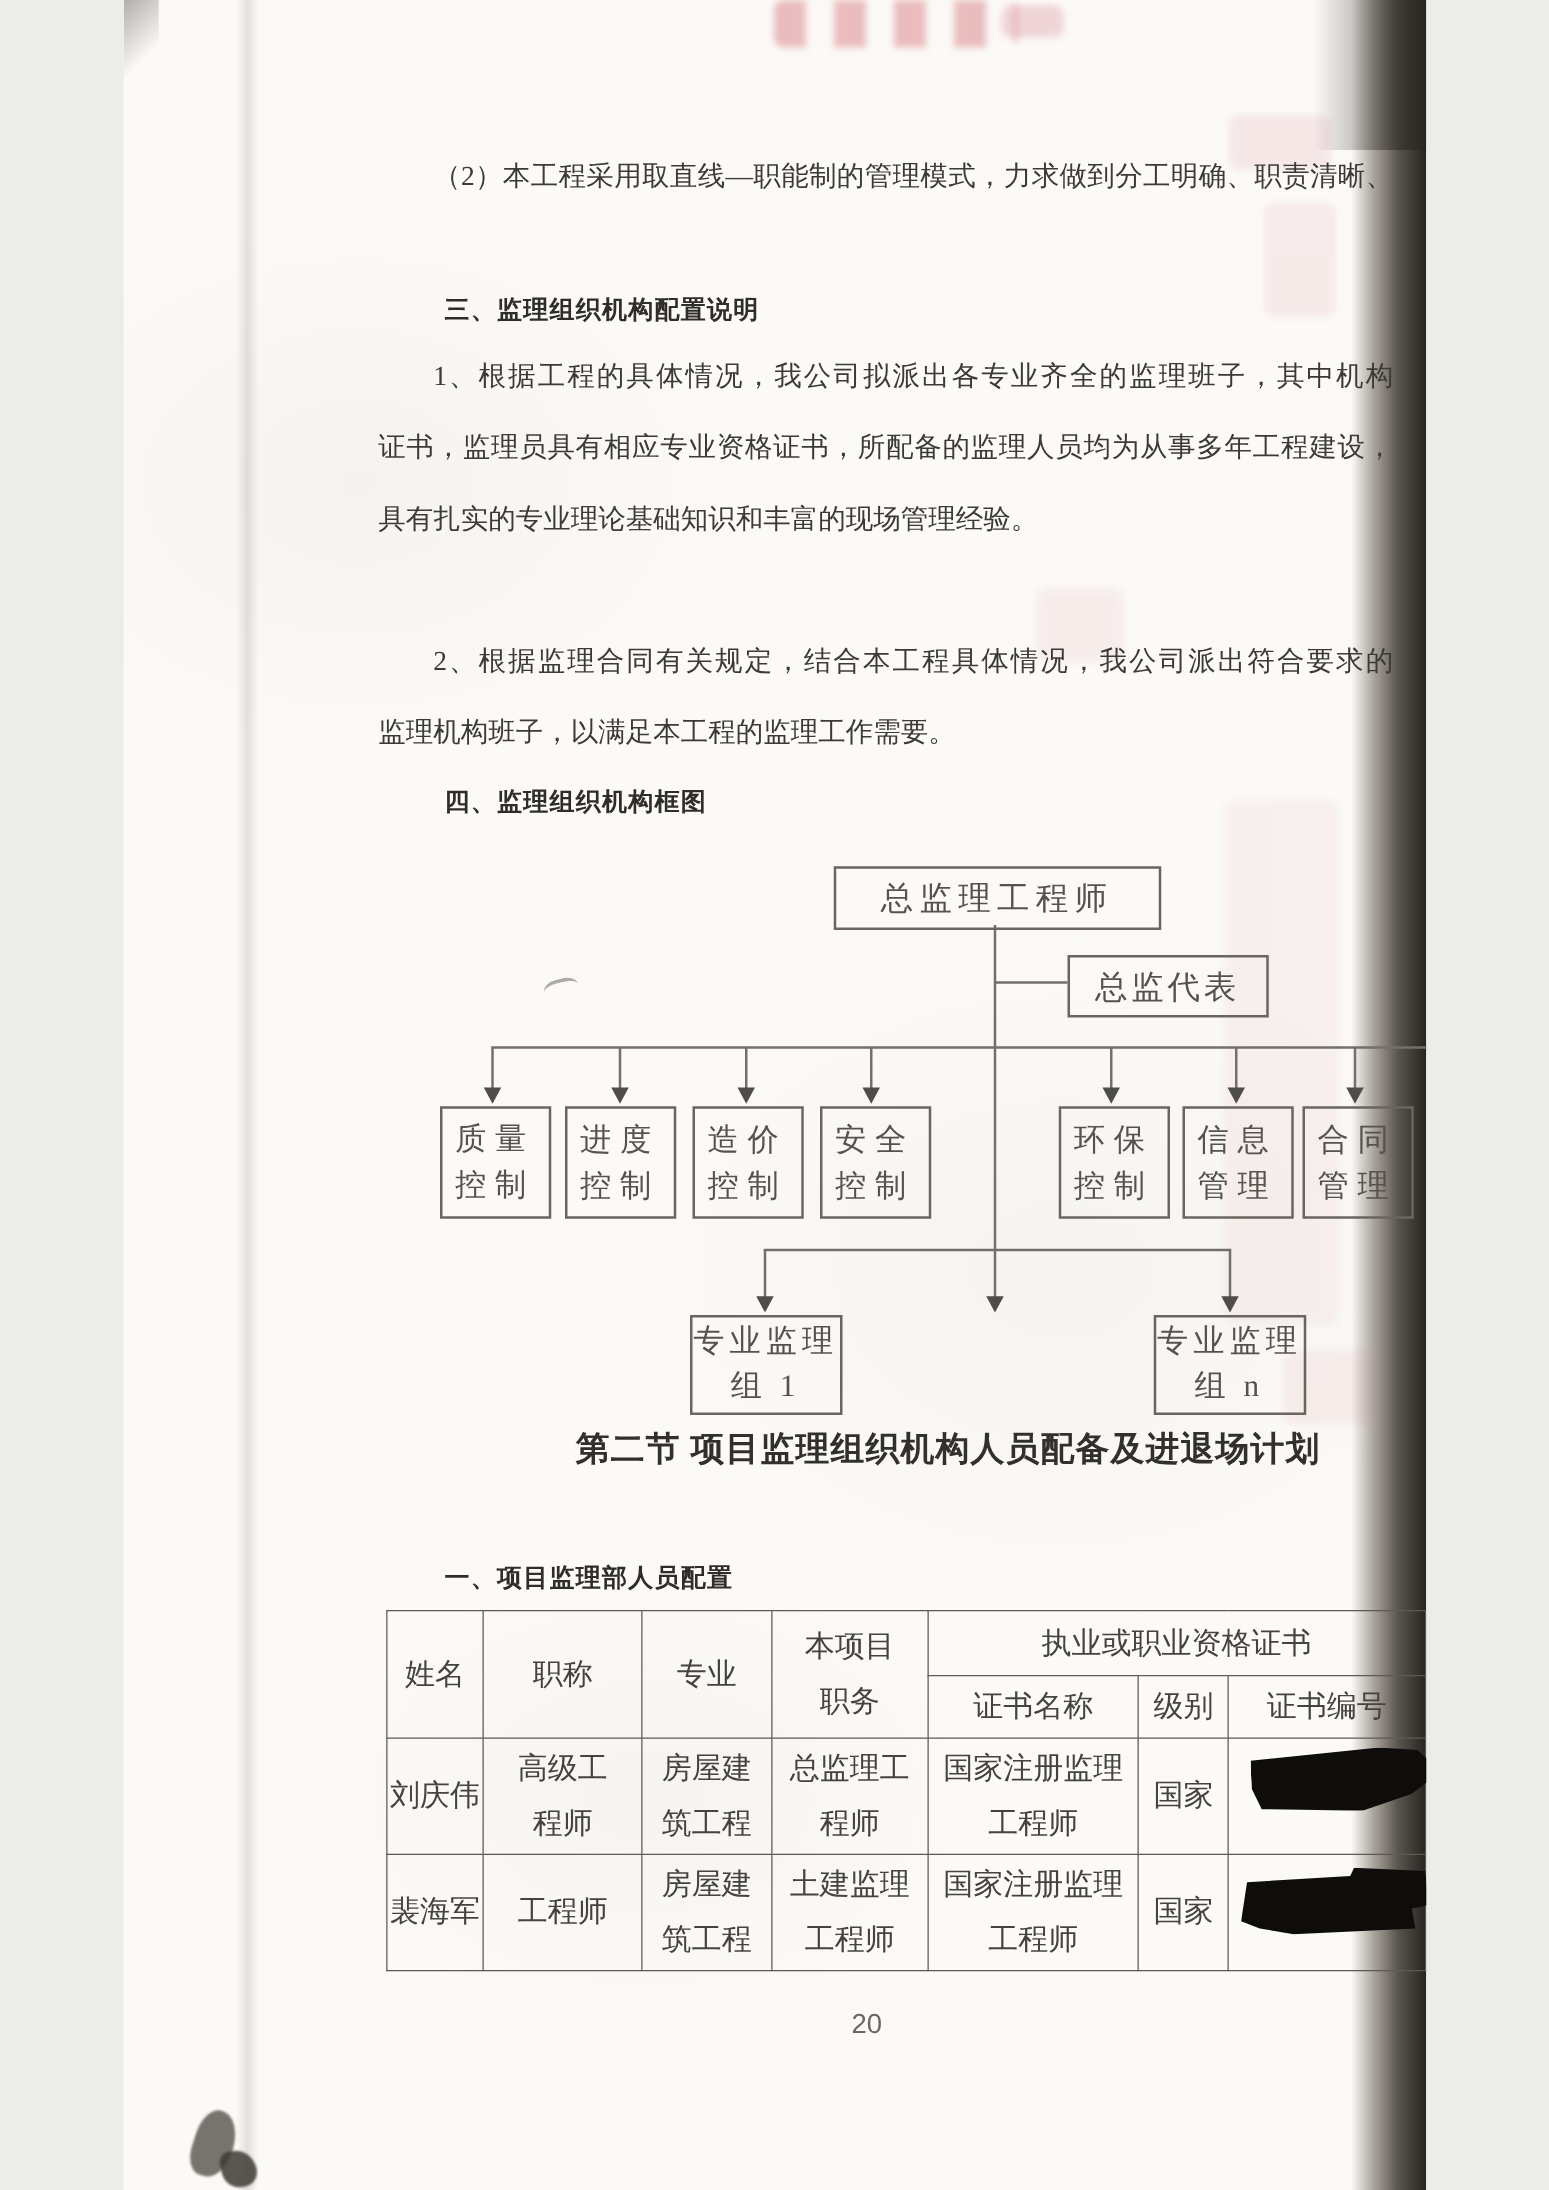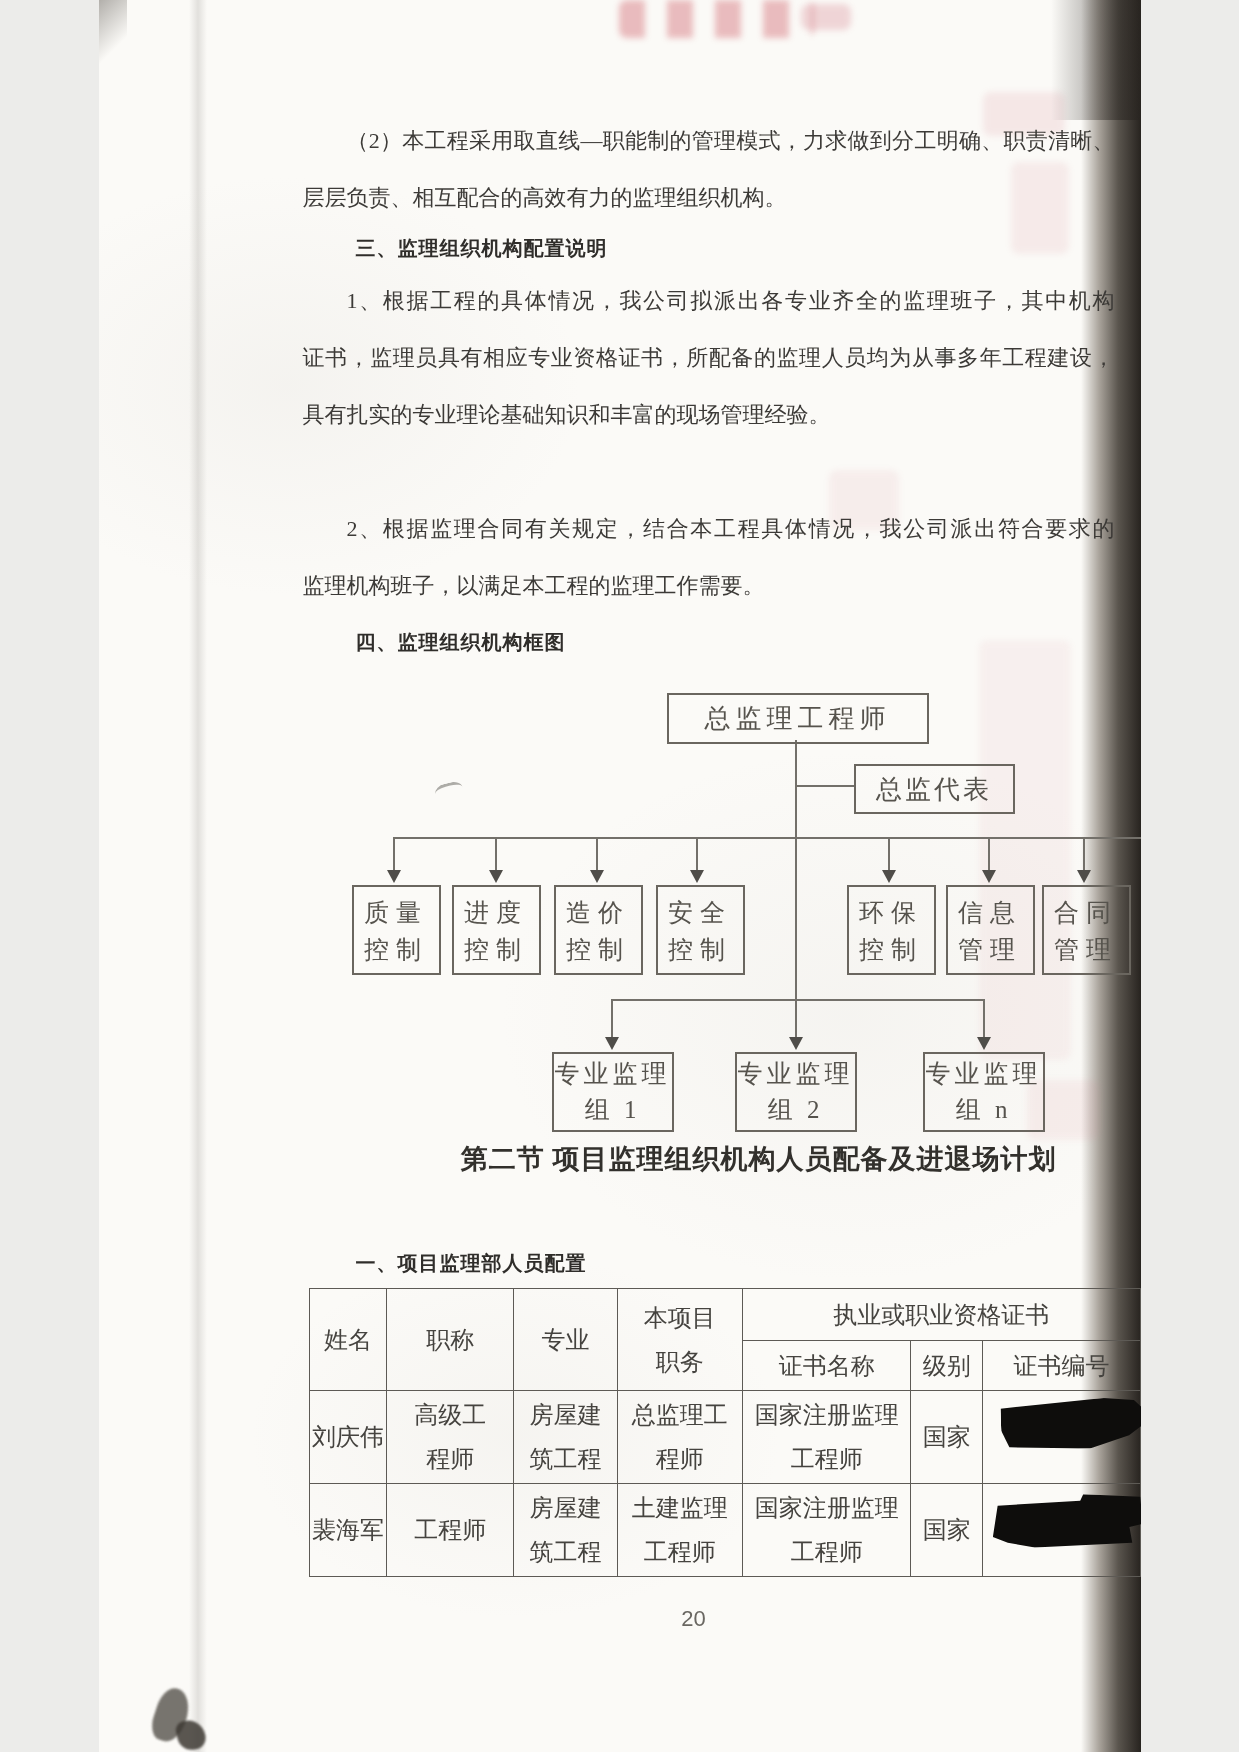--- a/index.html
+++ b/index.html
@@ -52,21 +52,21 @@
   .page-num{position:absolute;left:0;top:1606px;width:1190px;text-align:center;
     font-size:22px;color:#6a6762;font-family:"Liberation Sans","DejaVu Sans",sans-serif;}
   
   .diagram{position:absolute;left:200px;top:680px;width:950px;height:470px;}
   .obox{position:absolute;border:2px solid #6a665f;display:flex;align-items:center;
     justify-content:center;text-align:center;color:#56534d;background:rgba(255,255,255,0);}
   .obox .lbl{display:block;}
   .chief{left:368px;top:13px;width:258px;height:47px;font-size:26px;letter-spacing:5px;line-height:43px;}
   .rep{left:555px;top:84px;width:157px;height:46px;font-size:26px;letter-spacing:3px;}
   .fn{top:205px;width:85px;height:85px;font-size:25px;line-height:37px;letter-spacing:7px;padding-top:1px;}
-  .fn1{left:53px;}  .fn2{left:153px;} .fn3{left:255px;} .fn4{left:357px;}
+  .fn1{left:53px;font-family:Liberation Mono, monospace;}  .fn2{left:153px;} .fn3{left:255px;} .fn4{left:357px;}
   .fn5{left:548px;} .fn6{left:647px;align-items:center;} .fn7{left:743px;} .fn8{left:846px;}
   .team{top:372px;width:118px;height:76px;font-size:25px;line-height:36px;letter-spacing:4px;justify-content:center;}
   .tm1{left:253px;} .tm2{left:436px;} .tm3{left:624px;}
   .cline{position:absolute;background:#73706a;}
   .ah{position:absolute;width:0;height:0;border-left:7px solid transparent;
     border-right:7px solid transparent;border-top:13px solid #4f4d49;}
   
   .ptable{position:absolute;left:210px;top:1288px;border-collapse:collapse;table-layout:fixed;
     font-size:24px;color:#45433f;}
   .ptable th,.ptable td{border:1px solid #5d5a55;text-align:center;vertical-align:middle;
@@ -99,21 +99,20 @@
   <div class="bleed bleed1"></div>
   <div class="bleed bleed2"></div>
   <div class="bleed bleed3"></div>
   <div class="bleed bleed4"></div>
   <div class="bleed bleed5"></div>
   <div class="bleed bleed6"></div>
   <div class="bleed bleed7"></div>
 
   <div class="tblock" style="top:112px">
     <div class="pline first">（2）本工程采用取直线—职能制的管理模式，力求做到分工明确、职责清晰、</div>
-    <div class="pline last">层层负责、相互配合的高效有力的监理组织机构。</div>
   </div>
 
   <div class="heading" style="top:228px">三、监理组织机构配置说明</div>
 
   <div class="tblock" style="top:272px">
     <div class="pline first">1、根据工程的具体情况，我公司拟派出各专业齐全的监理班子，其中机构</div>
     <div class="pline">证书，监理员具有相应专业资格证书，所配备的监理人员均为从事多年工程建设，</div>
     <div class="pline last">具有扎实的专业理论基础知识和丰富的现场管理经验。</div>
   </div>
 
@@ -179,23 +178,20 @@
         <span class="lbl">信息管理</span>
       </div>
     <div class="obox fn fn7">
         <span class="lbl">合同管理</span>
       </div>
     <div class="obox fn fn8">
         <span class="lbl">组织协调</span>
       </div>
     <div class="obox team tm1">
         <span class="lbl">专业监理组 1</span>
-      </div>
-    <div class="obox team tm2">
-        <span class="lbl">专业监理组 2</span>
       </div>
     <div class="obox team tm3">
         <span class="lbl">专业监理组 n</span>
       </div>
   </div>
 
   <div class="section-title">第二节 项目监理组织机构人员配备及进退场计划</div>
 
   <div class="heading" style="top:1243px">一、项目监理部人员配置</div>
 

